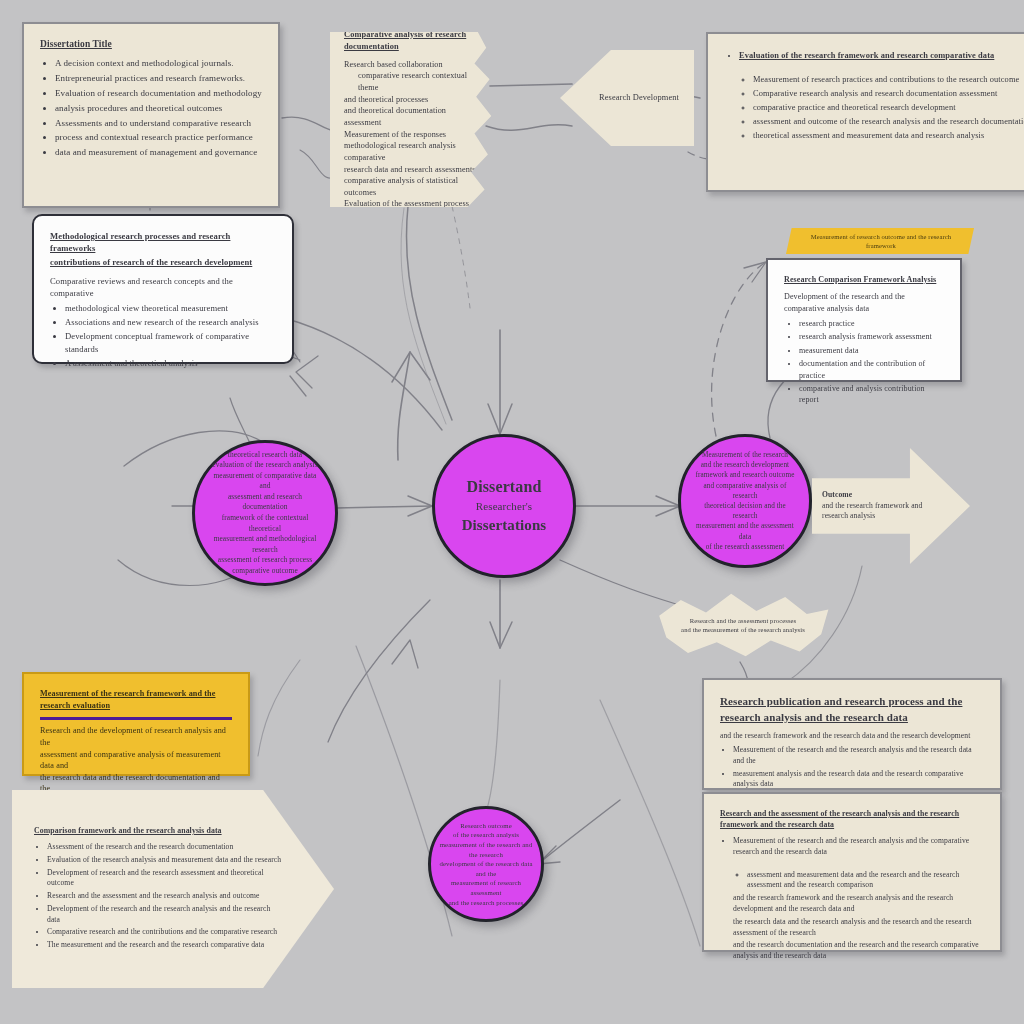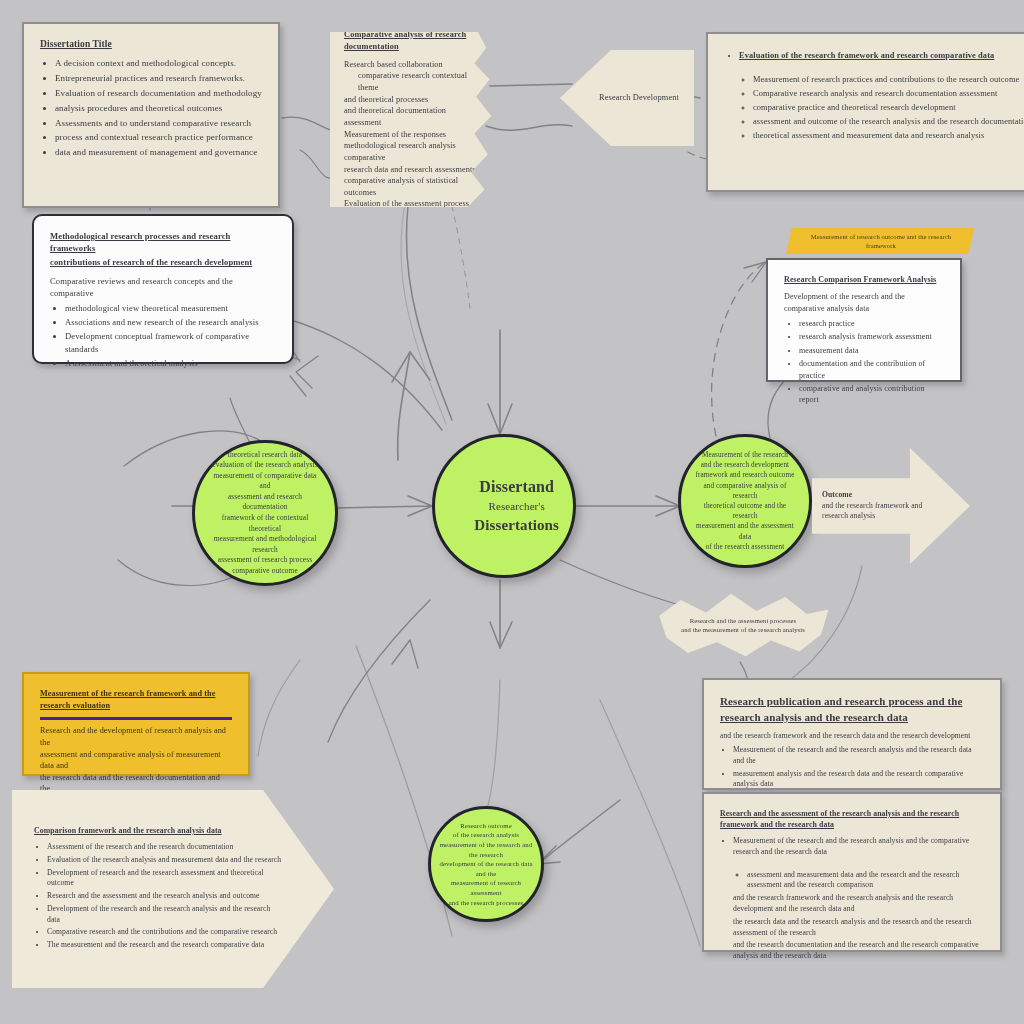--- a/index.html
+++ b/index.html
@@ -26,23 +26,23 @@
   .rect.gold{background:#f0bf2e;border:2px solid #c99a16;}
 
   .hd{font-weight:bold;text-decoration:underline;display:block;margin-bottom:6px;}
   ul.b{margin:2px 0 0 0;padding-left:15px;list-style:disc;}
   ul.b li{margin:2px 0;}
   ul.b ul{margin:12px 0 1px 0;padding-left:14px;list-style:circle;}
 
   
   .circ{
     position:absolute;border-radius:50%;
-    background:#bef264;border:3px solid #22232b;
+    background:#d946ef;border:3px solid #22232b;
     box-shadow:4px 5px 8px rgba(60,60,68,.32);
-    display:flex;align-items:center;justify-content:flex-end;text-align:center;
+    display:flex;align-items:center;justify-content:center;text-align:center;
     box-sizing:border-box;
   }
   .circ .inner{padding:10px 14px;}
 
   
   .poly{position:absolute;background:#ece6d6;
         filter:drop-shadow(3px 4px 4px rgba(70,70,75,.3));
         display:flex;align-items:center;box-sizing:border-box;}
 
   .arrow-r{clip-path:polygon(0 26%,62% 26%,62% 0,100% 50%,62% 100%,62% 74%,0 74%);}
@@ -132,21 +132,21 @@
 
       <path d="M150 210 L 150 206" stroke-width="1.2"></path>
 
       <path d="M452 206 C 460 242, 466 276, 470 308" stroke-width="1" stroke-dasharray="5 6" opacity=".7"></path>
     </g>
   </svg>
 
   <div class="node rect" style="left:22px;top:22px;width:258px;height:186px;font-size:9.5px;">
     <span class="hd txt">Dissertation Title</span>
     <ul class="b txt" style="font-size:9px;">
-      <li>A decision context and methodological concepts.</li>
+      <li>A decision context and methodological journals.</li>
       <li>Entrepreneurial practices and research frameworks.</li>
       <li>Evaluation of research documentation and methodology</li>
       <li>analysis procedures and theoretical outcomes</li>
       <li>Assessments and to understand comparative research</li>
       <li>process and contextual research practice performance</li>
       <li>data and measurement of management and governance</li>
     </ul>
   </div>
 
   <div class="node rect white" style="left:32px;top:214px;width:262px;height:150px;font-size:8.6px;">
@@ -233,21 +233,21 @@
       <div style="font-size:15px;font-weight:bold;">Dissertations</div>
     </div>
   </div>
 
   <div class="circ" style="left:678px;top:434px;width:134px;height:134px;">
     <div class="inner txt" style="font-size:7.2px;">
       <div>Measurement of the research</div>
       <div>and the research development</div>
       <div>framework and research outcome</div>
       <div>and comparative analysis of research</div>
-      <div>theoretical outcome and the research</div>
+      <div>theoretical decision and the research</div>
       <div>measurement and the assessment data</div>
       <div>of the research assessment</div>
     </div>
   </div>
 
   <div class="poly arrow-r" style="left:812px;top:448px;width:158px;height:116px;">
     <div class="plabel txt" style="font-size:7.6px;text-align:left;padding-left:10px;">
       <div style="font-weight:bold;">Outcome</div>
       <div>and the research framework and</div>
       <div>research analysis</div>

